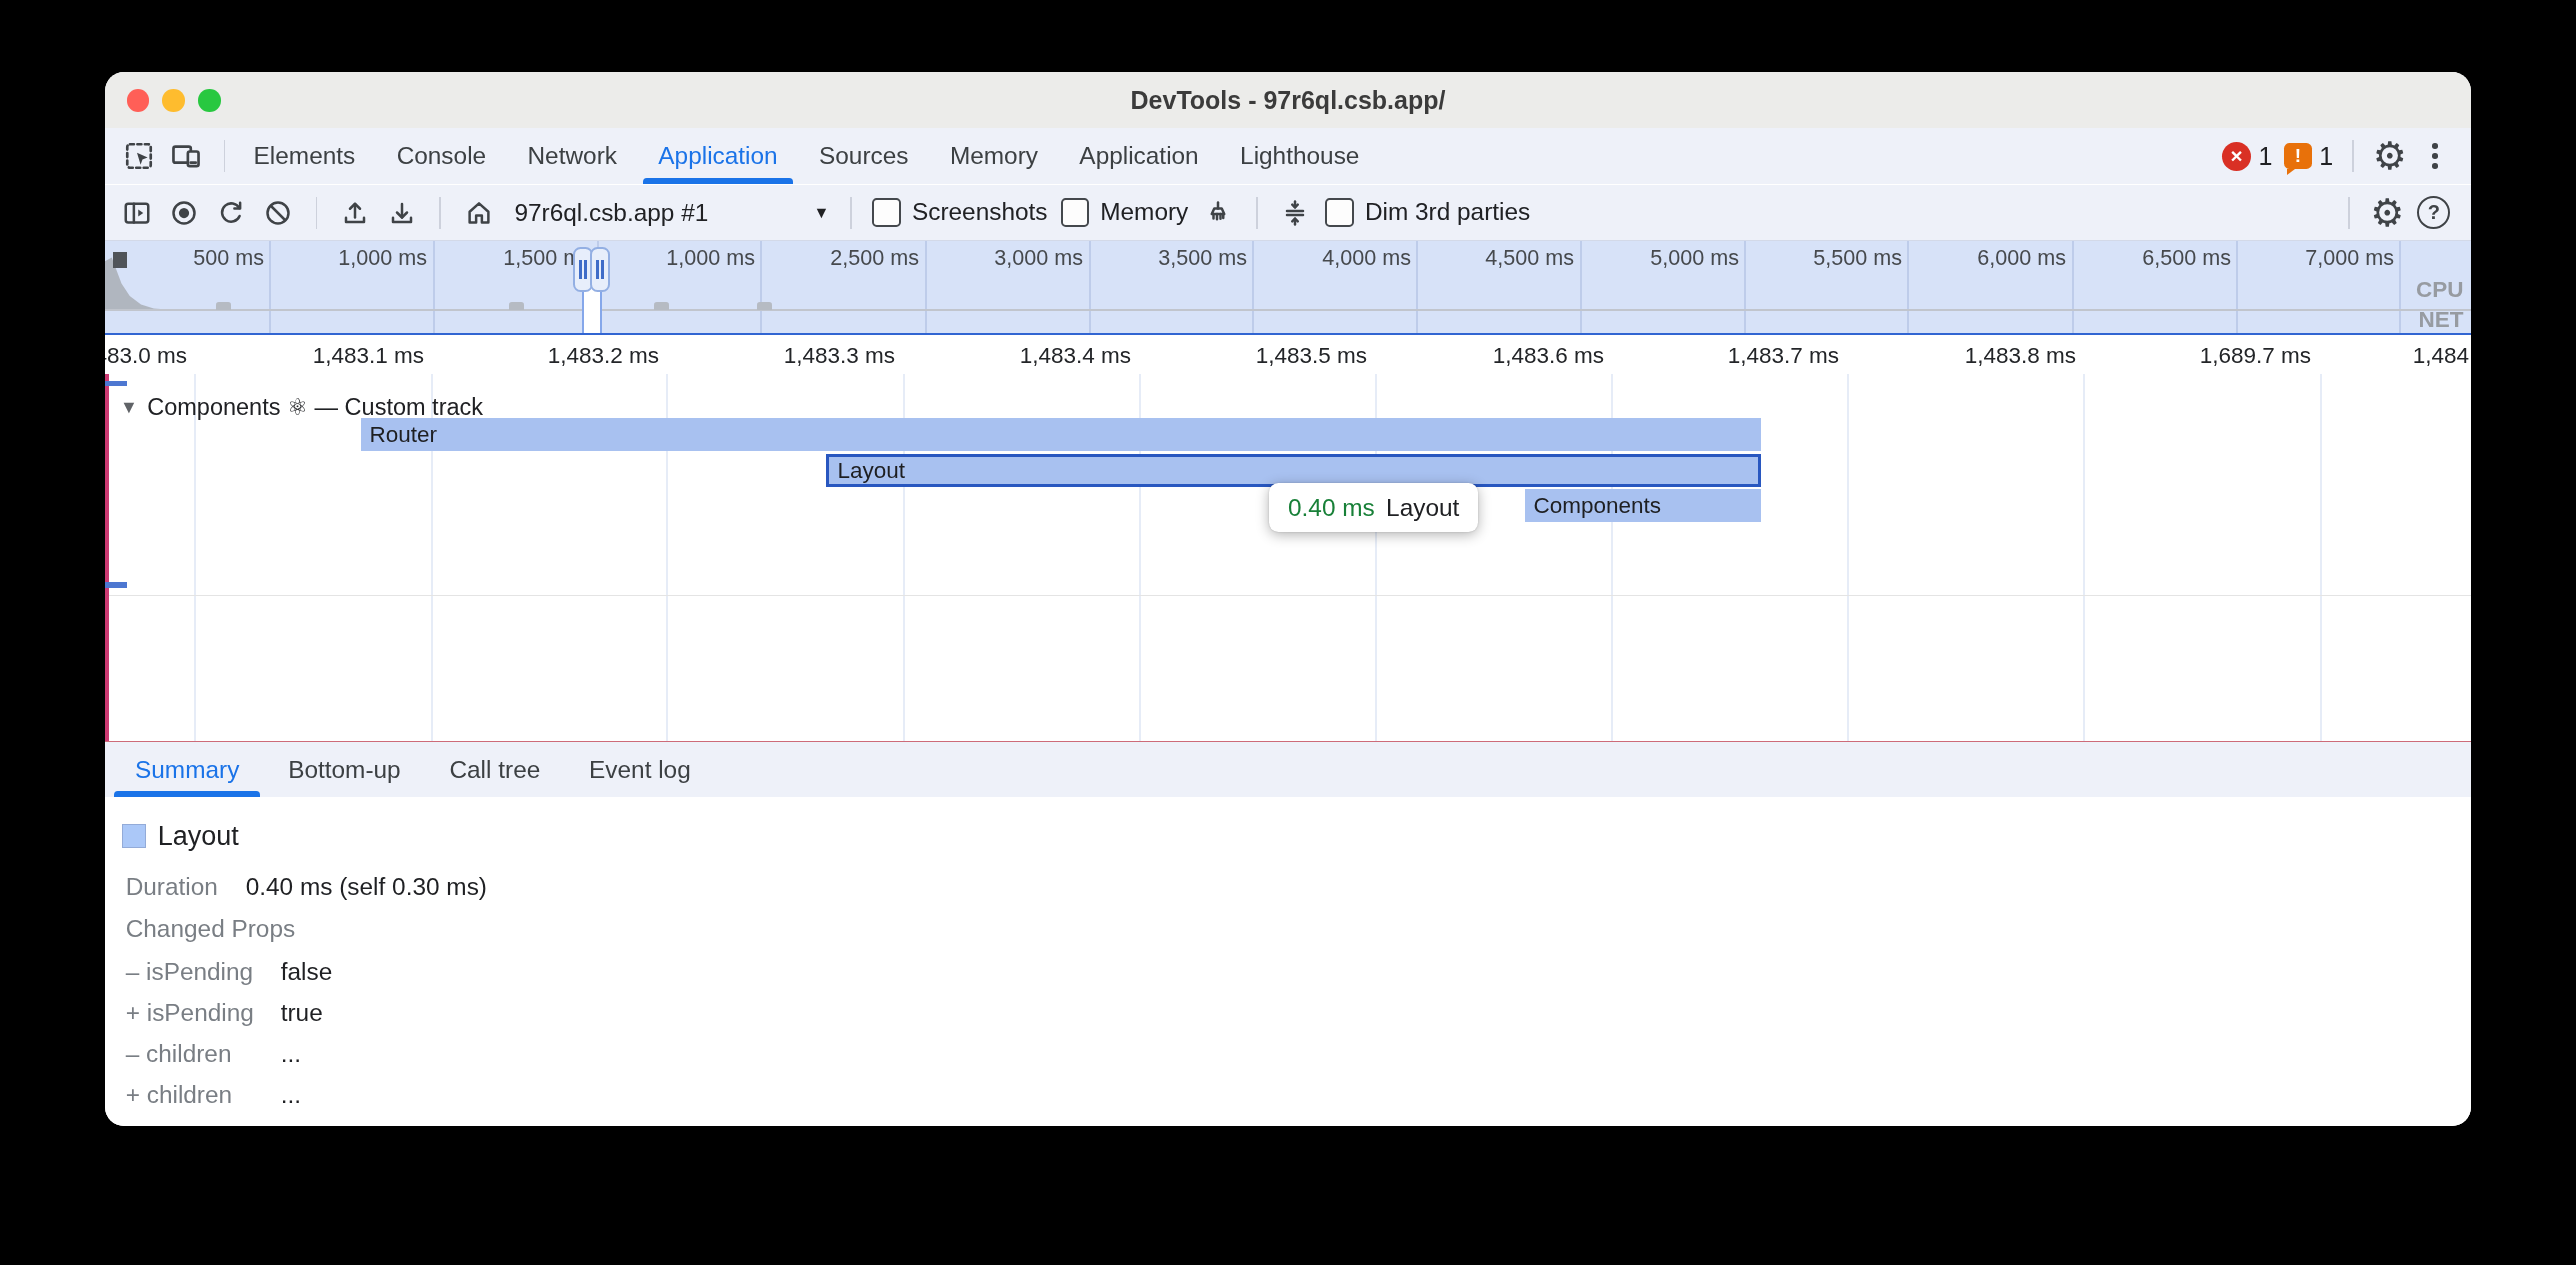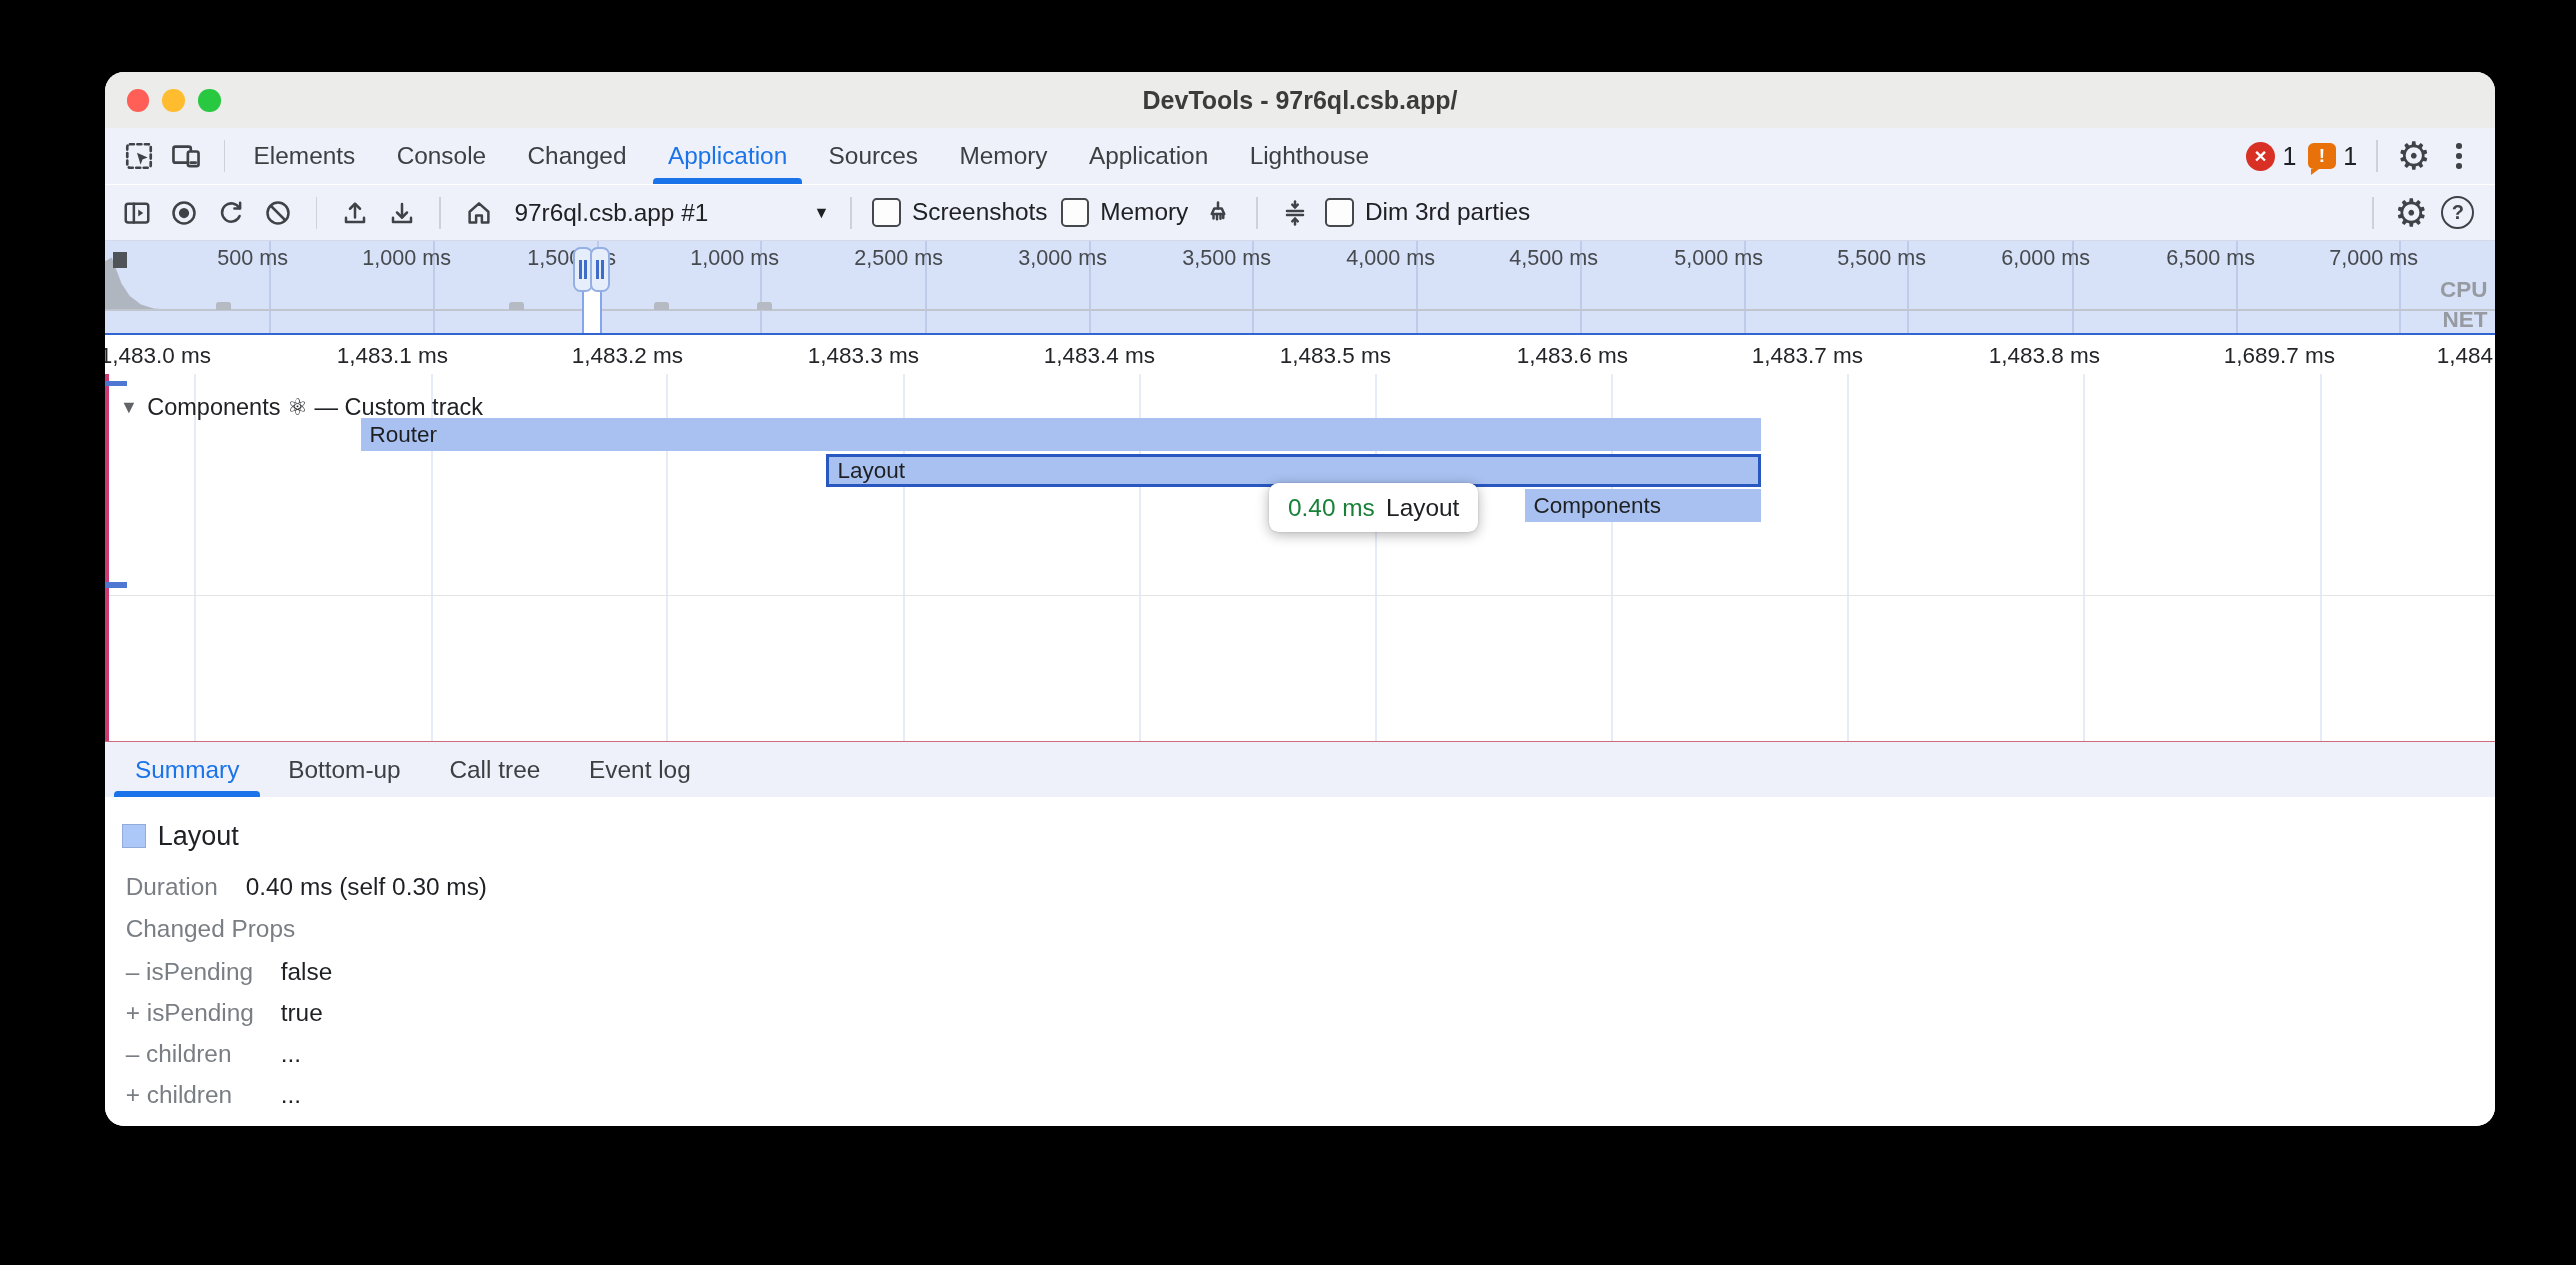--- a/index.html
+++ b/index.html
@@ -1,18 +1,18 @@
 <!DOCTYPE html>
 <html style="font-size:15px"><head>
 <meta charset="utf-8">
 <style>
   html,body{margin:0;padding:0;background:#000;width:2576px;height:1265px;
     font-family:"Liberation Sans","DejaVu Sans",sans-serif;-webkit-font-smoothing:antialiased;}
   .window{position:absolute;left:105px;top:72px;width:2366px;height:1054px;background:#fff;
-    border-radius:19px;overflow:hidden;box-shadow:0 34px 103px rgba(0,0,0,.6);padding-left:24px;}
+    border-radius:19px;overflow:hidden;box-shadow:0 34px 103px rgba(0,0,0,.6);}
   
   .titlebar{position:absolute;left:0;top:0;width:100%;height:56px;background:#ececea;border-bottom:0.9px solid #d8d8d5;}
   .tl{position:absolute;top:17px;width:22.5px;height:22.5px;border-radius:50%;}
   .tl.red{left:21.6px;background:#ff5f57;} .tl.yellow{left:57px;background:#febc2e;} .tl.green{left:93px;background:#28c840;}
   .win-title{position:absolute;left:0;top:0;width:100%;height:56px;line-height:56px;text-align:center;
     font-size:25px;font-weight:700;color:#3b3b3b;}
   
   .tabbar{position:absolute;left:0;top:56px;width:100%;height:56px;background:#eef1f9;display:flex;align-items:center;}
   .tabbar .lefticons{display:flex;align-items:center;gap:13px;padding-left:17px;}
   .iconbtn{width:34px;height:34px;display:flex;align-items:center;justify-content:center;flex:0 0 auto;}
@@ -114,21 +114,21 @@
       <div class="vdiv"></div>
     </div>
     <div class="tabs">
       <div class="tab">
           <span>Elements</span>
         </div>
       <div class="tab">
           <span>Console</span>
         </div>
       <div class="tab">
-          <span>Changed</span>
+          <span>Network</span>
         </div>
       <div class="tab active">
           <span>Application</span>
           <span class="underline"></span>
         </div>
       <div class="tab">
           <span>Sources</span>
         </div>
       <div class="tab">
           <span>Memory</span>

